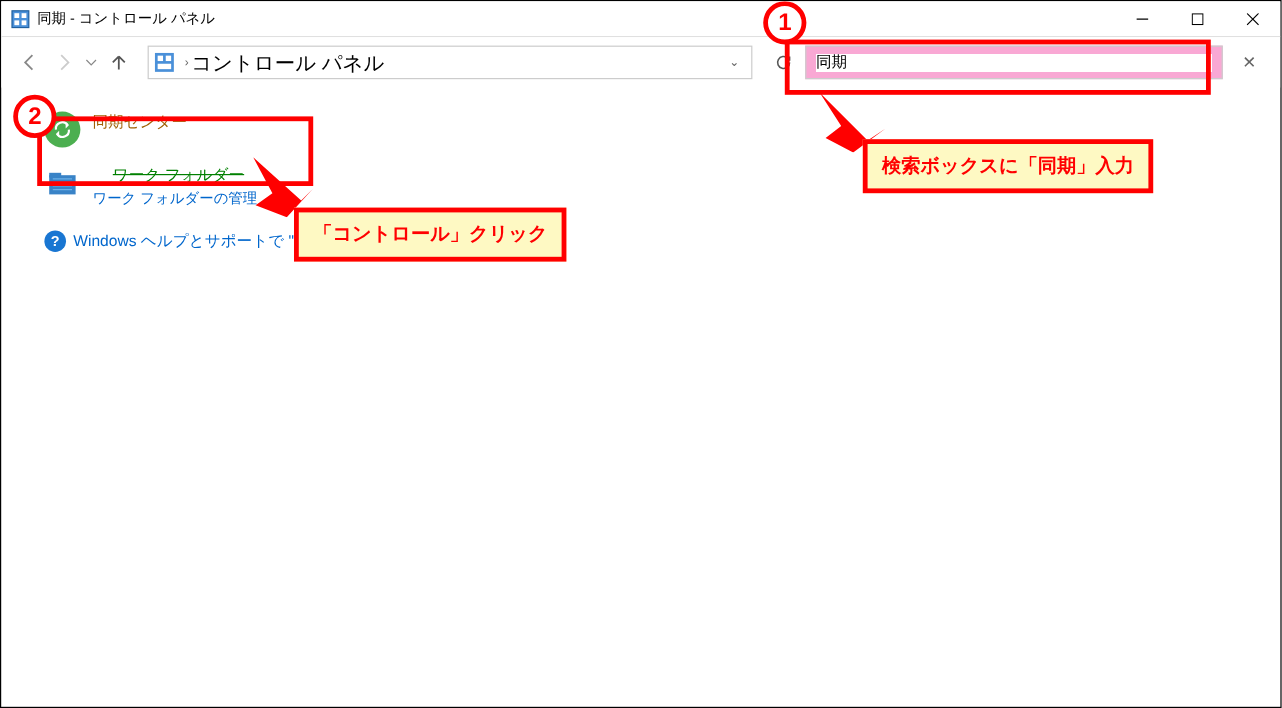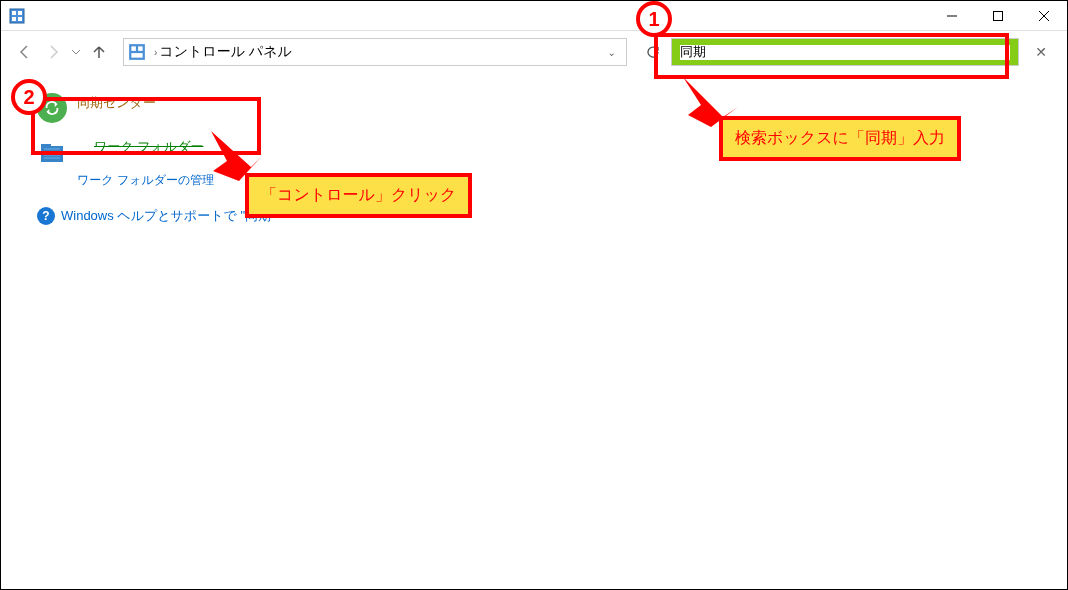--- a/index.html
+++ b/index.html
@@ -12,62 +12,63 @@
     .window-btn { width: 46px; height: 30px; display: flex; align-items: center; justify-content: center; cursor: pointer; }
     .window-btn svg { width: 10px; height: 10px; }
     
     .toolbar { height: 42px; display: flex; align-items: center; padding: 0 12px; gap: 4px; background: #fff; }
     .nav-arrow { width: 24px; height: 24px; display: flex; align-items: center; justify-content: center; color: #999; cursor: pointer; }
     .nav-arrow.enabled { color: #000; }
     
     .address-bar { flex: 1; height: 28px; border: 1px solid #ccc; display: flex; align-items: center; padding: 0 4px; margin: 0 8px; background: #fff; }
     .address-icon { width: 18px; height: 18px; margin-right: 6px; }
     .address-sep { color: #666; margin: 0 2px; font-size: 10px; }
-    .address-text { font-size: 14px; }
+    .address-text { font-size: 17px; }
     .address-dd { margin-left: auto; color: #666; font-size: 10px; padding: 0 6px; }
     
     .refresh-btn { width: 28px; height: 28px; display: flex; align-items: center; justify-content: center; color: #555; cursor: pointer; }
     
-    .search-bar { width: 348px; height: 28px; border: 1px solid #ccc; display: flex; align-items: center; padding: 0 8px; background: #84cc16; }
+    .search-bar { width: 348px; height: 28px; border: 1px solid #ccc; display: flex; align-items: center; padding: 0 8px; background: #f9a8d4; }
     .search-input { border: none; outline: none; font-size: 13px; flex: 1; }
     
     .clear-btn { width: 28px; height: 28px; display: flex; align-items: center; justify-content: center; color: #666; cursor: pointer; font-size: 14px; margin-left: 4px; }
     
     .content { padding: 20px 36px; }
     
     .result-item { display: flex; align-items: flex-start; gap: 10px; margin-bottom: 14px; }
     .sync-icon { width: 30px; height: 30px; border-radius: 50%; background: #4caf50; display: flex; align-items: center; justify-content: center; flex-shrink: 0; }
     .folder-icon { width: 30px; height: 30px; flex-shrink: 0; display: flex; align-items: center; justify-content: center; }
     .help-icon { width: 18px; height: 18px; border-radius: 50%; background: #1976d2; color: #fff; display: flex; align-items: center; justify-content: center; font-size: 12px; font-weight: bold; flex-shrink: 0; }
     
     .link-title { color: #a16207; font-size: 13px; cursor: pointer; }
-    .sub-link { color: #0066cc; font-size: 12px; cursor: pointer; margin-top: 16px; display: block; }
+    .sub-link { color: #0066cc; font-size: 12px; cursor: pointer; margin-top: 2px; display: block; }
     .strike { color: #008000; font-size: 13px; text-decoration: line-through; margin-left: 17px; }
     
     .help-link { color: #0066cc; font-size: 13px; cursor: pointer; display: flex; align-items: center; gap: 6px; margin-top: 18px; }
     
     
     .anno-box { position: absolute; border: 4px solid #ff0000; background: transparent; pointer-events: none; }
-    .anno-label { position: absolute; border: 4px solid #ff0000; background: #fde047; color: #ff0000; font-weight: normal; font-size: 16px; padding: 8px 12px; pointer-events: none; }
+    .anno-label { position: absolute; border: 4px solid #ff0000; background: #fef9c3; color: #ff0000; font-weight: bold; font-size: 16px; padding: 8px 12px; pointer-events: none; }
     .anno-circle { position: absolute; width: 36px; height: 36px; border-radius: 50%; border: 4px solid #ff0000; background: #fff; color: #ff0000; font-weight: bold; font-size: 20px; display: flex; align-items: center; justify-content: center; pointer-events: none; }
     .anno-arrow { position: absolute; pointer-events: none; }
   </style>
 </head>
 <body>
 
 <div class="titlebar">
   <span class="titlebar-icon">
     <svg viewBox="0 0 16 16">
         <rect x="1" y="1" width="14" height="14" fill="#4a90d9" stroke="#2060a0"></rect>
         <rect x="3" y="3" width="4" height="4" fill="#fff"></rect>
         <rect x="9" y="3" width="4" height="4" fill="#fff"></rect>
         <rect x="3" y="9" width="4" height="4" fill="#fff"></rect>
         <rect x="9" y="9" width="4" height="4" fill="#fff"></rect>
       </svg>
   </span>
+  <span class="title-text">同期 - コントロール パネル</span>
   <div class="window-controls">
     <div class="window-btn">
       <svg viewBox="0 0 10 10">
           <line x1="0" y1="5" x2="10" y2="5" stroke="#000" stroke-width="1"></line>
         </svg>
     </div>
     <div class="window-btn">
       <svg viewBox="0 0 10 10">
           <rect x="0.5" y="0.5" width="9" height="9" fill="none" stroke="#000" stroke-width="1"></rect>
         </svg>

